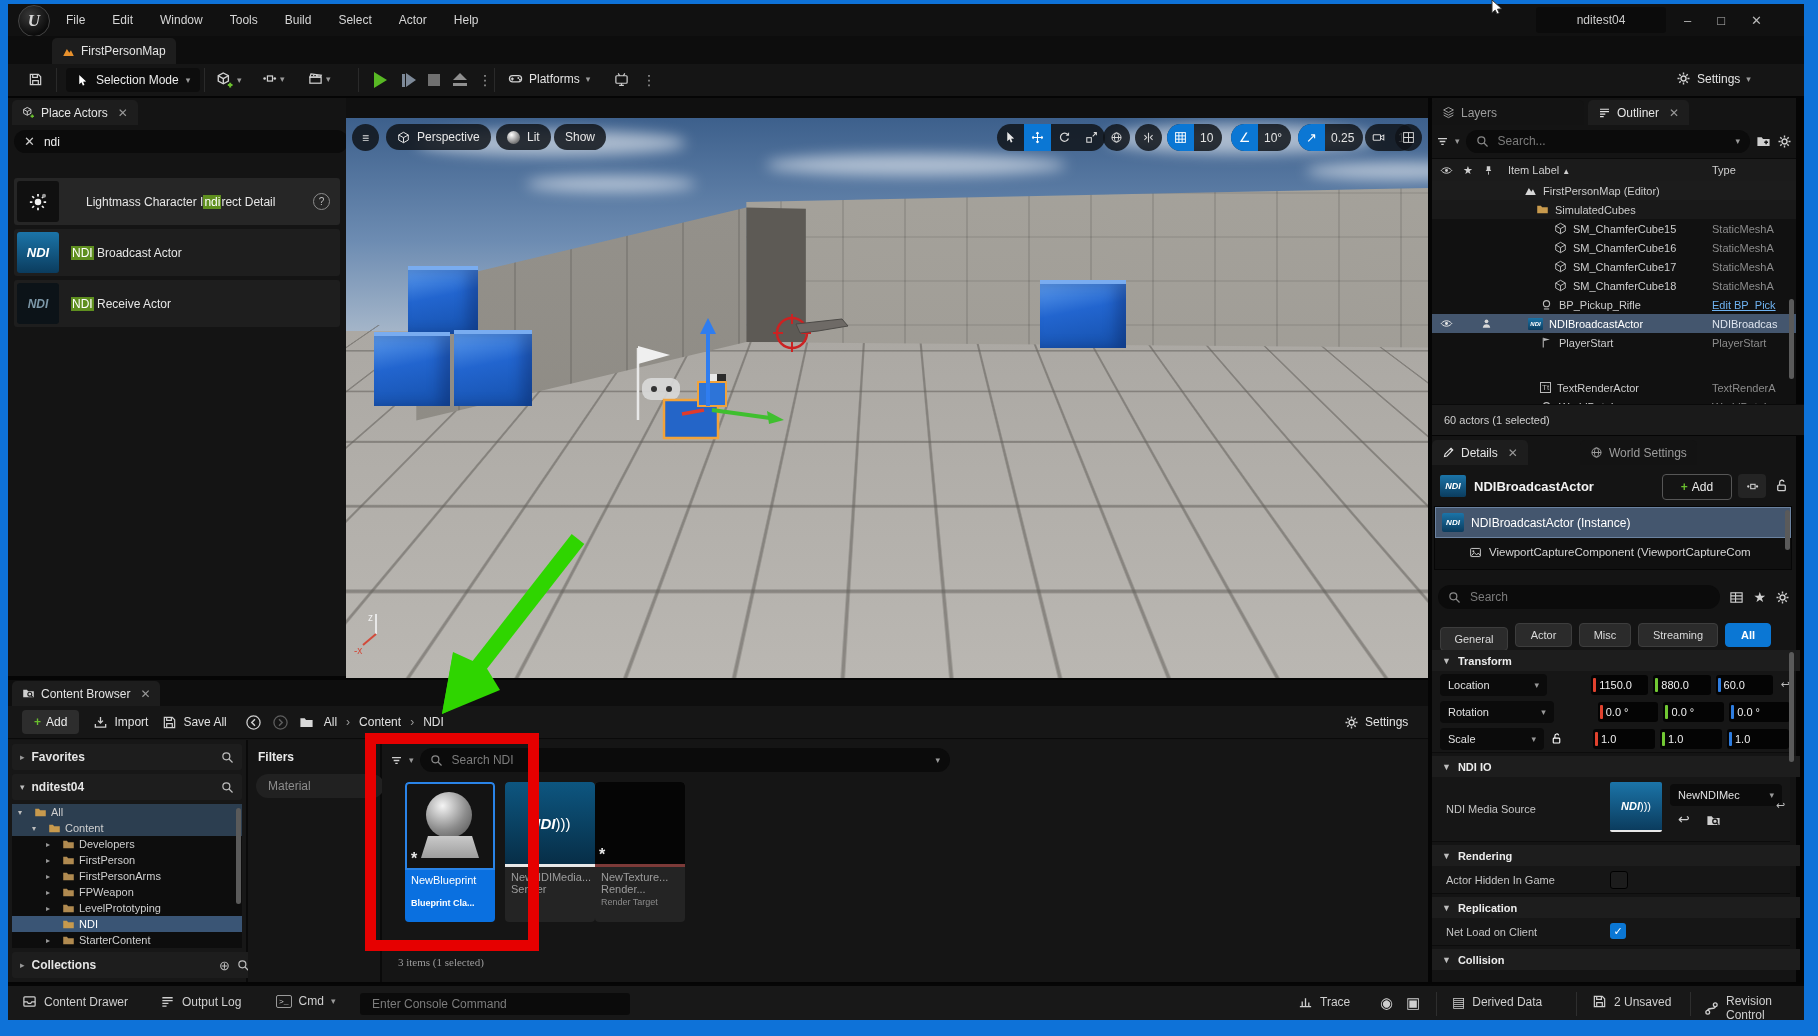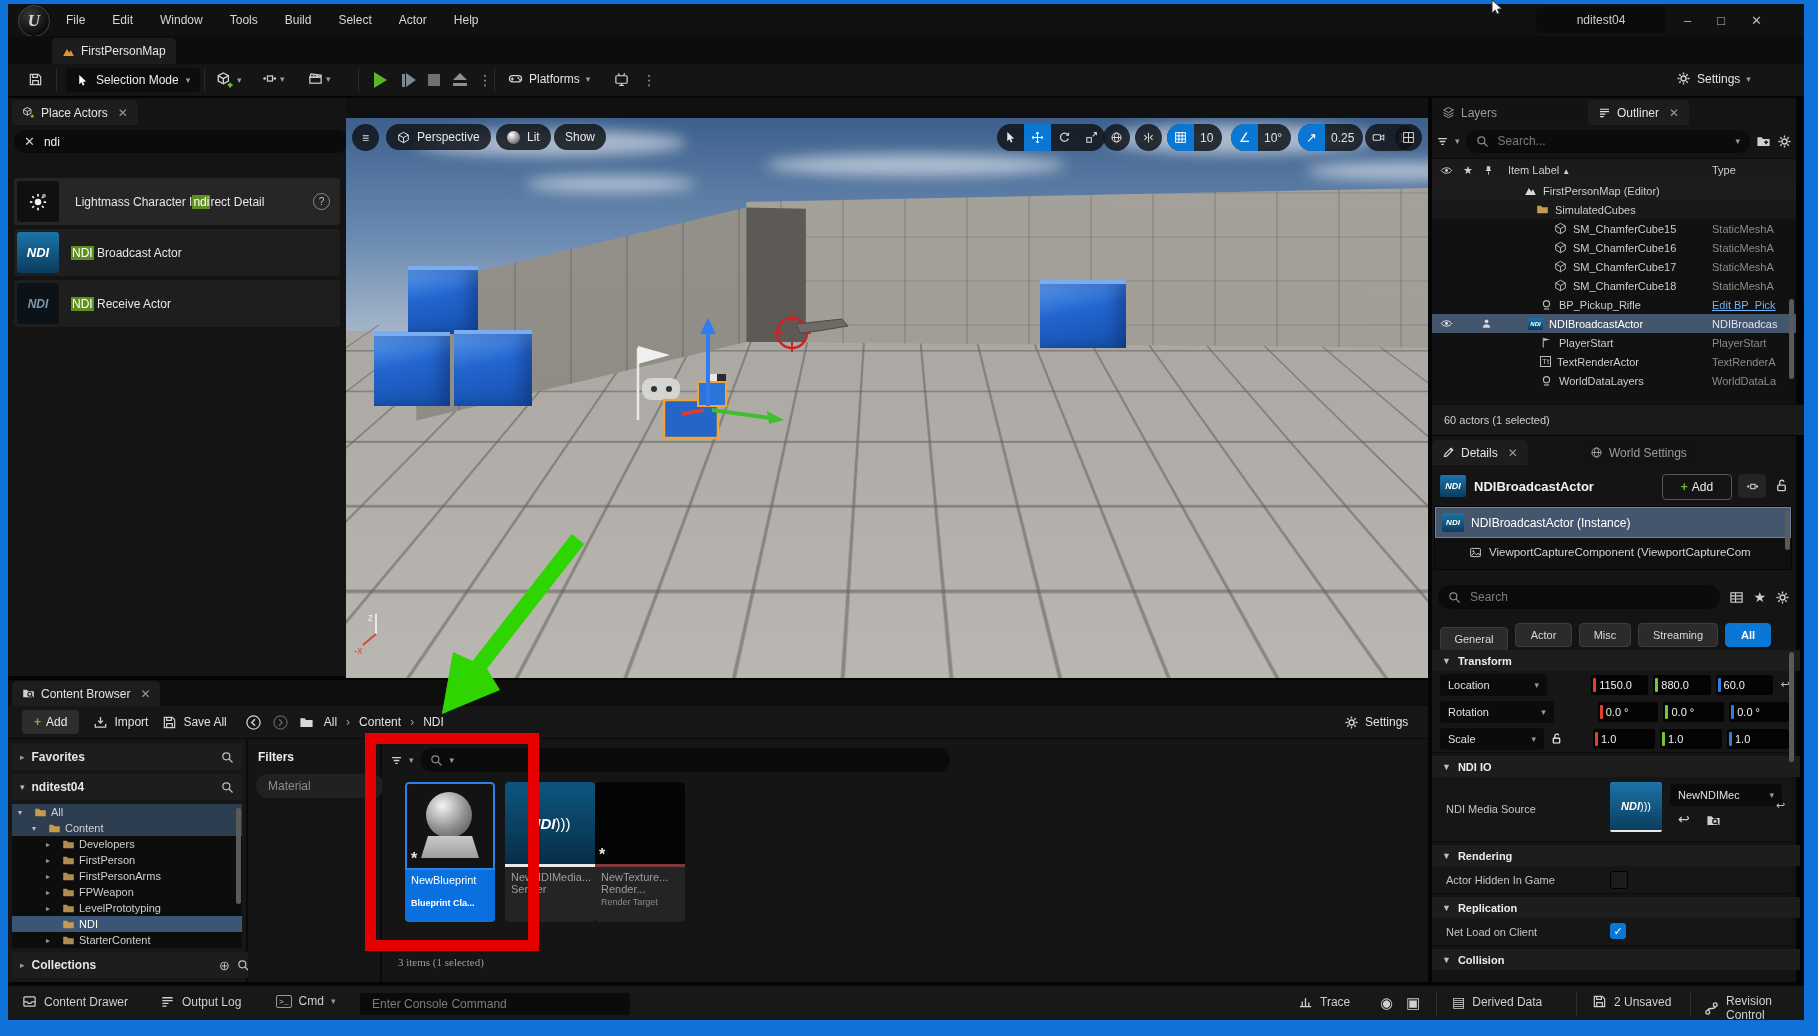--- a/index.html
+++ b/index.html
@@ -323,21 +323,21 @@
             <use href="#i-pluscube"></use>
           </svg>
         <span>Place Actors</span>
         <span class="closex">✕</span>
       </div>
       <div class="abs srchpill" style="left:6px;top:32px;width:314px;height:23px;border-radius:13px;">
         <span style="color:#cfcfcf;font-size:13px;">✕</span>
         <input style="color: rgb(239, 239, 239);" value="ndi">
       </div>
 
-      <div class="abs flex" style="left:6px;top:80px;width:326px;height:47px;background:#262626;border-radius:3px;gap:16px;">
+      <div class="abs flex" style="left:6px;top:80px;width:326px;height:47px;background:#262626;border-radius:3px;gap:27px;">
         <div style="width:42px;height:41px;background:#101010;border-radius:3px;margin-left:3px;display:flex;align-items:center;justify-content:center;">
           <svg class="ic" style="color:#f2f2f2;width:20px;height:20px;">
               <use href="#i-sun"></use>
             </svg>
         </div>
         <span style="color:#e6e6e6;"><span>Lightmass Character I</span><span class="hl">ndi</span><span>rect Detail</span></span>
         <span style="position:absolute;right:10px;width:15px;height:15px;border:1px solid #8c8c8c;border-radius:50%;color:#bdbdbd;font-size:10px;display:flex;align-items:center;justify-content:center;">?</span>
       </div>
 
       <div class="abs flex" style="left:6px;top:131px;width:326px;height:47px;background:#1e1e1e;border-radius:3px;gap:12px;">
@@ -591,21 +591,21 @@
             <span class="otype" style="color:#dde4ee;">NDIBroadcas</span>
         </div>
         <div class="orow" style="position:relative;">
             <span style="width:108px;"></span>
             <svg class="ic ic14" style="color:#b9b9b9;">
               <use href="#i-flag"></use>
             </svg>
             <span style="margin-left:6px;">PlayerStart</span>
             <span class="otype">PlayerStart</span>
           </div>
-        <div class="orow" style="position:relative;">
+        <div class="orow" style="position:relative;margin-top:26px;">
             <span style="width:108px;"></span>
             <span style="border:1px solid #b9b9b9;font-size:8px;padding:0 1px;color:#b9b9b9;">Tt</span>
             <span style="margin-left:6px;">TextRenderActor</span>
             <span class="otype">TextRenderA</span>
           </div>
         <div class="orow" style="position:relative;">
             <span style="width:108px;"></span>
             <svg class="ic ic14" style="color:#b9b9b9;">
               <use href="#i-circact"></use>
             </svg>
@@ -941,20 +941,21 @@
       <div class="abs" style="left:374px;top:60px;width:1046px;height:242px;background:#151515;">
         <div class="flex" style="position:absolute;left:8px;top:8px;width:560px;gap:6px;">
           <svg class="ic ic14" style="color:#cfcfcf;">
               <use href="#i-fbars"></use>
             </svg>
           <span style="color:#9a9a9a;font-size:9px;">▾</span>
           <div class="srchpill" style="flex:1;height:24px;">
             <svg class="ic ic14">
                 <use href="#i-search"></use>
               </svg>
+            <input placeholder="Search NDI" style="">
             <span style="color:#9a9a9a;font-size:9px;">▾</span>
           </div>
         </div>
 
         <div class="abs" style="left:23px;top:42px;width:90px;height:140px;background:#1d1d1d;border-radius:4px;overflow:hidden;">
           <div style="position:relative;height:84px;background:#131313;border:2px solid #2a84e8;border-radius:4px 4px 0 0;">
             <div style="position:absolute;left:19px;top:8px;width:46px;height:46px;border-radius:50%;background:radial-gradient(circle at 36% 30%,#f4f4f4,#8d8d8d 55%,#4a4a4a);"></div>
             <div style="position:absolute;left:14px;top:52px;width:58px;height:22px;background:linear-gradient(180deg,#c9c9c9,#9e9e9e);clip-path:polygon(12% 0,88% 0,100% 100%,0 100%);"></div>
             <span style="position:absolute;left:4px;bottom:0;color:#e8e8e8;font-size:16px;font-weight:bold;">*</span>
           </div>

